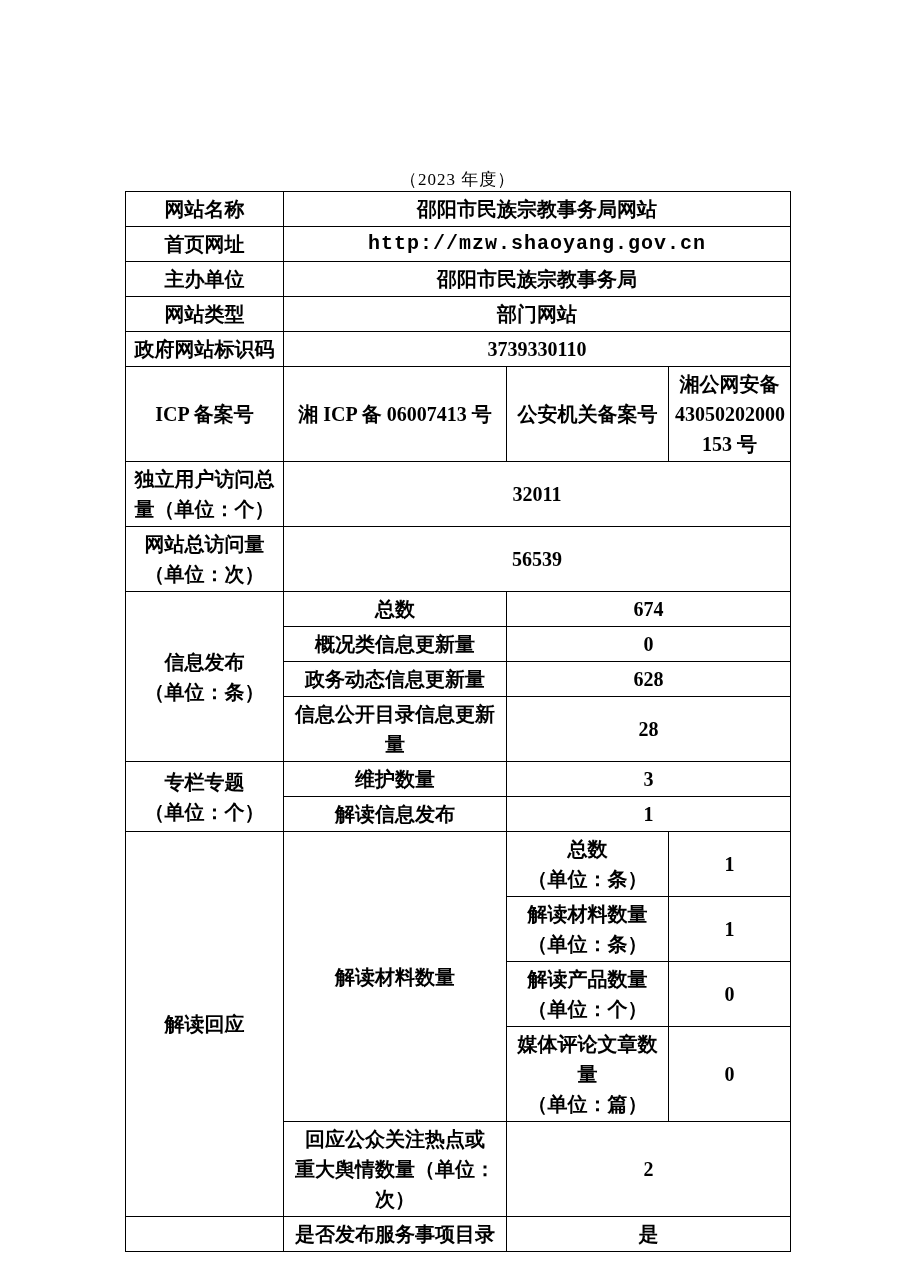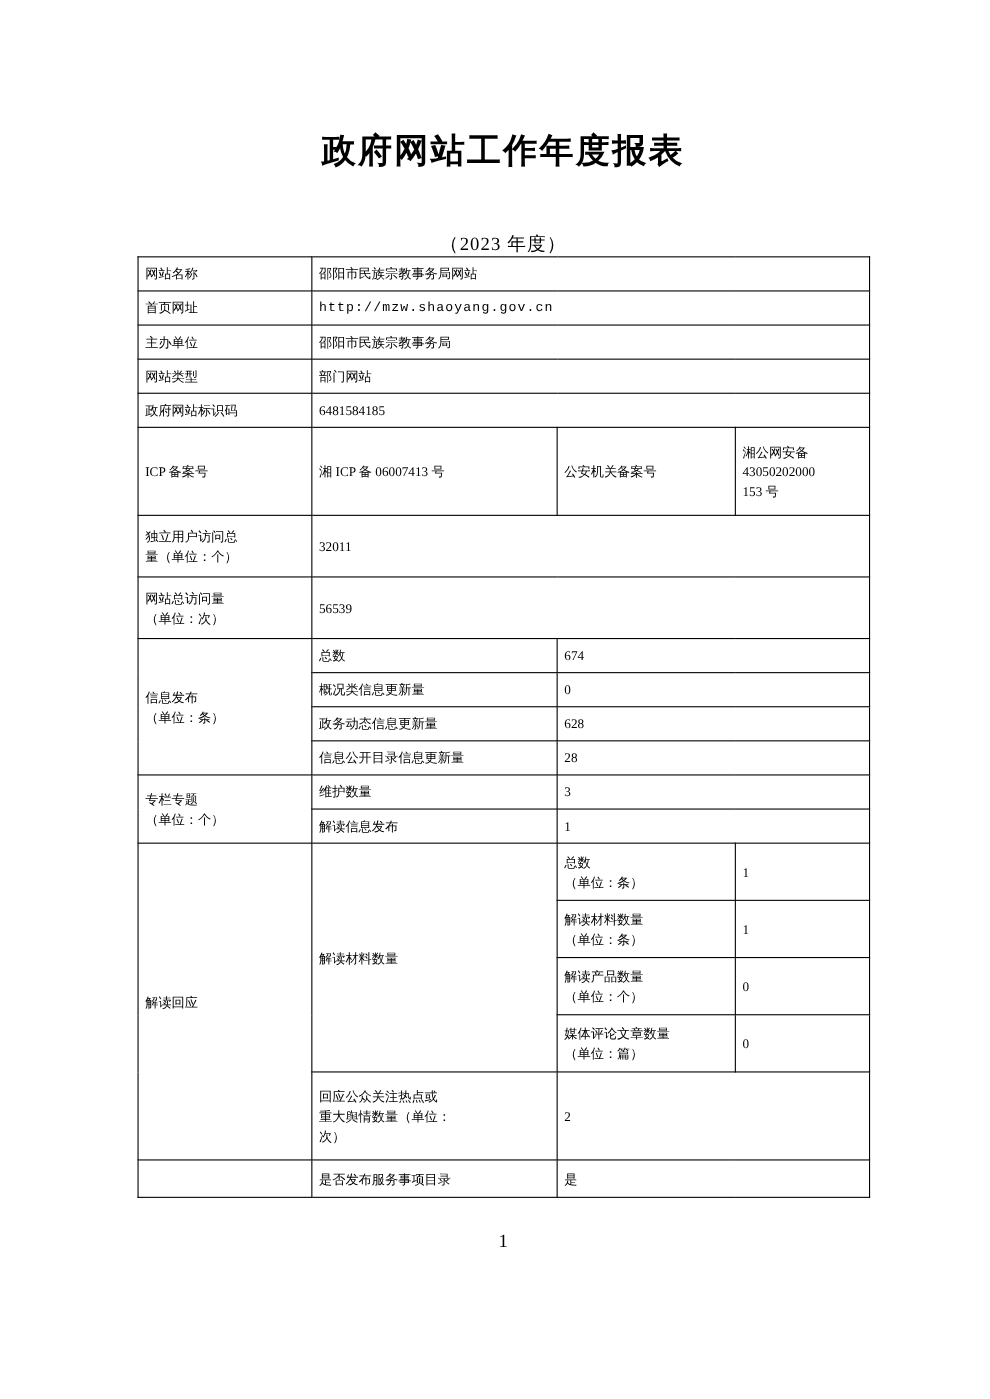--- a/index.html
+++ b/index.html
@@ -39,25 +39,27 @@
     font-size: 16px;
     font-weight: 700;
   }
   table.report {
     border-collapse: collapse;
     width: 665px;
     table-layout: fixed;
   }
   table.report td {
     border: 1px solid #000000;
+    text-align: center;
     vertical-align: middle;
-    font-size: 12px;
+    font-size: 20px;
     line-height: 1.5;
     padding: 2px 6px;
     white-space: pre-line;
+    font-weight: bold;
   }
   tr.h31 { height: 31px; }
   tr.h34 { height: 34px; }
   tr.h52 { height: 52px; }
   tr.h56 { height: 56px; margin-top: 19px; }
   tr.h80 { height: 80px; }
   .mono {
     font-family: "Liberation Mono", "DejaVu Sans Mono", monospace;
     font-size: 15px;
     letter-spacing: 1px;
@@ -67,21 +69,20 @@
     font-size: 17px;
     margin-top: 30px;
   }
 </style>
 </head>
 <body>
 
 <div class="page">
   <div class="content">
 
-    <div class="doc-title">政府网站工作年度报表</div>
     <div class="doc-subtitle">（2023 年度）</div>
 
     <table class="report">
       <colgroup>
         <col style="width:158px">
         <col style="width:223px">
         <col style="width:162px">
         <col style="width:122px">
       </colgroup>
       <tbody>
@@ -96,21 +97,21 @@
         <tr class="h31">
           <td>主办单位</td>
           <td colspan="3">邵阳市民族宗教事务局</td>
         </tr>
         <tr class="h31">
           <td>网站类型</td>
           <td colspan="3">部门网站</td>
         </tr>
         <tr class="h31">
           <td>政府网站标识码</td>
-          <td colspan="3">6481584185</td>
+          <td colspan="3">3739330110</td>
         </tr>
         <tr class="h80">
           <td>ICP 备案号</td>
           <td>湘 ICP 备 06007413 号</td>
           <td>公安机关备案号</td>
           <td>湘公网安备
 43050202000
 153 号</td>
         </tr>
         <tr class="h56">

